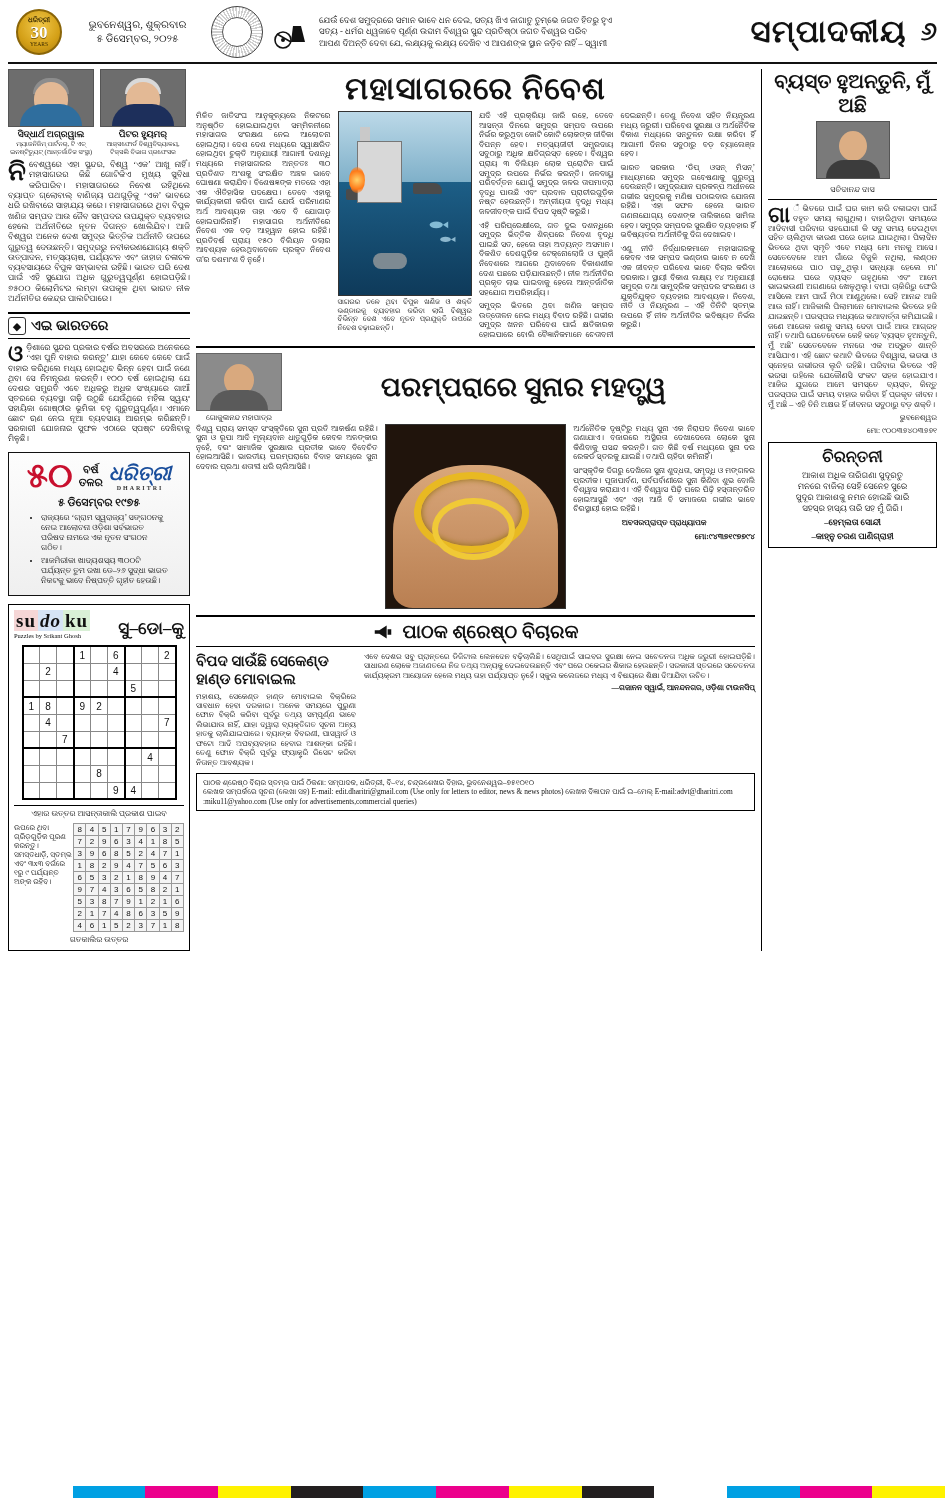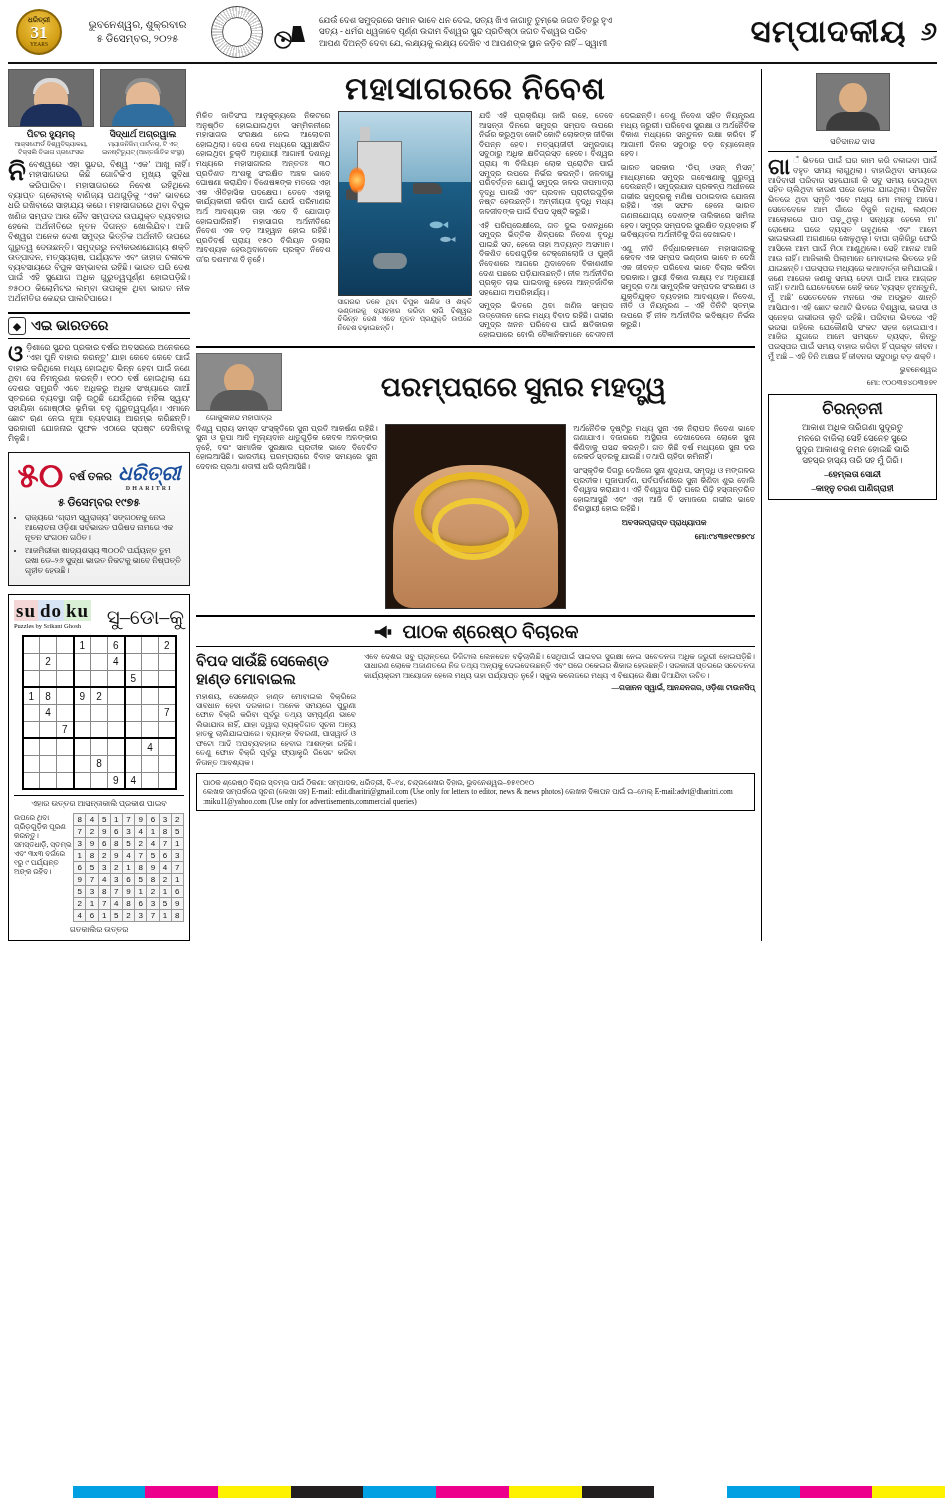--- a/index.html
+++ b/index.html
@@ -60,41 +60,41 @@
   .lead-text { font-size:8.4px; line-height:10.3px; text-align:justify; margin-top:5px; hyphens:auto; }
   .lead-text .dropcap { float:left; font-size:26px; line-height:20px; font-weight:bold; margin:2px 3px 0 0; }
 
   .sec-head { display:flex; align-items:center; gap:5px; border-top:2px solid #000; border-bottom:1px solid #000; margin-top:8px; padding:3px 0; }
   .sec-head .title { font-size:14px; font-weight:bold; }
   .sec-head .glyph { width:18px; height:18px; border:1px solid #333; border-radius:3px; display:flex; align-items:center; justify-content:center; font-size:11px; }
   .sec-body { font-size:8.2px; line-height:10.1px; text-align:justify; margin-top:4px; }
   .sec-body .dropcap { float:left; font-size:22px; line-height:18px; font-weight:bold; margin:2px 3px 0 0; }
 
   
-  .anniv { margin-top:8px; border:1px solid #111; padding:6px 4px; background: linear-gradient(#fdfdfd,#efefef); text-align:center; }
+  .anniv { margin-top:8px; border:1px solid #111; padding:6px 20px; background: linear-gradient(#fdfdfd,#efefef); text-align:center; }
   .anniv-row { display:flex; align-items:center; justify-content:center; gap:6px; }
   .anniv-num { font-size:34px; font-weight:bold; color:#c8102e; line-height:34px; }
   .anniv-small { font-size:11px; font-weight:bold; }
   .anniv-brand { font-size:20px; font-weight:bold; color:#1b4f9c; font-style:italic; }
   .anniv-brand small { display:block; font-size:6px; letter-spacing:2px; color:#333; font-style:normal;}
   .anniv-date { font-size:11px; font-weight:bold; margin-top:3px; }
   .bullets { font-size:8px; line-height:10px; text-align:left; margin-top:4px; }
   .bullets li { margin-bottom:3px; }
   ul { margin:0; padding-left:12px; }
 
   
   .sudoku-wrap { border:1px solid #000; margin-top:8px; padding:5px; }
   .sudoku-head { display:flex; justify-content:space-between; align-items:flex-end; }
   .sudoku-logo { font-size:19px; font-weight:bold; letter-spacing:1px; }
   .sudoku-logo span { padding:0 2px; }
   .sudoku-logo .s1 { background:#f5d6d6; }
-  .sudoku-logo .s2 { background:#d6e4f5; }
+  .sudoku-logo .s2 { background:#d6e4f5;font-style:italic; }
   .sudoku-logo .s3 { background:#d9f0d6; }
   .sudoku-sub { font-size:6.5px; }
-  .sudoku-odia { font-size:20px; font-weight:normal; }
+  .sudoku-odia { font-size:17px; font-weight:bold; }
   table.grid { border-collapse:collapse; margin:6px auto 0 auto; }
   table.grid td { width:17px; height:17px; border:1px solid #888; text-align:center; font-size:10px; font-family:"Liberation Sans", sans-serif; }
   table.grid td.rb { border-right:2px solid #000; }
   table.grid td.bb { border-bottom:2px solid #000; }
   table.grid.outer { border:2px solid #000; }
   .sol-note { font-size:8px; text-align:center; margin-top:5px; border-top:1px solid #000; padding-top:3px;}
   .sol-wrap { display:flex; gap:1px; margin-top:4px; }
   .sol-rules { font-size:7.4px; line-height:9px; width:62px; }
   table.sol { border-collapse:collapse; }
   table.sol td { width:13px; height:12px; border:1px solid #999; text-align:center; font-size:8px; font-family:"Liberation Sans", sans-serif; background:#f4f4f4;}
@@ -167,21 +167,21 @@
 </style>
 </head>
 <body>
 
 <div class="page">
 
   <div class="masthead">
     <div class="logo-badge">
       <div class="badge-circle">
         <div class="badge-top">ଧରିତ୍ରୀ</div>
-        <div class="badge-num">31</div>
+        <div class="badge-num">30</div>
         <div class="badge-years">YEARS</div>
       </div>
     </div>
     <div class="date-block">
       <div>ଭୁବନେଶ୍ୱର, ଶୁକ୍ରବାର</div>
       <div>୫ ଡିସେମ୍ବର, ୨୦୨୫</div>
     </div>
     <div class="mast-mid">
       <div class="sun-emblem"></div>
       <svg class="chariot" viewBox="0 0 40 40">
@@ -199,36 +199,36 @@
     <div class="mast-title">ସମ୍ପାଦକୀୟ</div>
     <div class="mast-page">୬</div>
   </div>
 
   <div class="body-grid">
 
     <div class="col-left">
 
       <div class="authors">
         <div class="author">
+          <div class="author-photo b">
+            <div class="hair"></div>
+              <div class="face"></div>
+              <div class="body"></div>
+          </div>
+          <div class="author-name">ସିଦ୍ଧାର୍ଥ ଅଗ୍ରୱାଲ</div>
+          <div class="author-desc">ମ୍ୟାକନିଜିମ୍ ପାର୍ଟନର୍, ଟି ଏଚ୍ ଇନଷ୍ଟିଚ୍ୟୁଟ୍ (ଆନ୍ତର୍ଜାତିକ ସଂସ୍ଥା)</div>
+        </div>
+        <div class="author">
           <div class="author-photo">
             <div class="hair"></div>
               <div class="face"></div>
               <div class="body"></div>
           </div>
           <div class="author-name">ପିଟର ହ୍ୟୁମର୍</div>
           <div class="author-desc">ଆକ୍ସଫୋର୍ଡ ବିଶ୍ୱବିଦ୍ୟାଳୟ, ଟିକ୍ସଲି ବିଭାଗ ପ୍ରଫେସର</div>
-        </div>
-        <div class="author">
-          <div class="author-photo b">
-            <div class="hair"></div>
-              <div class="face"></div>
-              <div class="body"></div>
-          </div>
-          <div class="author-name">ସିଦ୍ଧାର୍ଥ ଅଗ୍ରୱାଲ</div>
-          <div class="author-desc">ମ୍ୟାକନିଜିମ୍ ପାର୍ଟନର୍, ଟି ଏଚ୍ ଇନଷ୍ଟିଚ୍ୟୁଟ୍ (ଆନ୍ତର୍ଜାତିକ ସଂସ୍ଥା)</div>
         </div>
       </div>
 
       <div class="lead-text">
         <span class="dropcap">ନି</span><span>ବେଶ୍ୱରେ ଏହା ସୁନ୍ଦର, ବିଶ୍ୱ ‘ଏକ’ ଆଖୁ ନାହିଁ। ମହାସାଗରର କିଛି ଗୋଟିକିଏ ମୁଖ୍ୟ ସୁବିଧା କରିପାରିବ। ମହାସାଗରରେ ନିବେଶ ରହିଥିଲେ ବ୍ୟାପ୍ତ ଗ୍ଲୋବାଲ୍ ବାଣିଜ୍ୟ ପଥଗୁଡ଼ିକୁ ‘ଏକ’ ଭାବରେ ଧରି ରଖିବାରେ ସାହାଯ୍ୟ କରେ। ମହାସାଗରରେ ଥିବା ବିପୁଳ ଖଣିଜ ସମ୍ପଦ ଆଉ ଜୈବ ସମ୍ପଦର ଉପଯୁକ୍ତ ବ୍ୟବହାର ହେଲେ ଅର୍ଥନୀତିରେ ନୂତନ ଦିଗନ୍ତ ଖୋଲିଯିବ। ଆଜି ବିଶ୍ୱର ଅନେକ ଦେଶ ସମୁଦ୍ର ଭିତ୍ତିକ ଅର୍ଥନୀତି ଉପରେ ଗୁରୁତ୍ୱ ଦେଉଛନ୍ତି। ସମୁଦ୍ରରୁ ନବୀକରଣଯୋଗ୍ୟ ଶକ୍ତି ଉତ୍ପାଦନ, ମତ୍ସ୍ୟଚାଷ, ପର୍ଯ୍ୟଟନ ଏବଂ ଜାହାଜ ଚଳାଚଳ ବ୍ୟବସାୟରେ ବିପୁଳ ସମ୍ଭାବନା ରହିଛି। ଭାରତ ପରି ଦେଶ ପାଇଁ ଏହି ସୁଯୋଗ ଅଧିକ ଗୁରୁତ୍ୱପୂର୍ଣ୍ଣ ହୋଇପଡ଼ିଛି। ୭୫୦୦ କିଲୋମିଟର ଲମ୍ବା ଉପକୂଳ ଥିବା ଭାରତ ନୀଳ ଅର୍ଥନୀତିର କେନ୍ଦ୍ର ପାଲଟିପାରେ।</span>
       </div>
 
       <div class="sec-head">
         <div class="glyph">◆</div>
         <div class="title">ଏଇ ଭାରତରେ</div>
@@ -555,20 +555,21 @@
         </div>
         <div class="footer-contact">
           <div>ପାଠକ ଶ୍ରେଷ୍ଠ ବିଚାର ସ୍ତମ୍ଭ ପାଇଁ ଠିକଣା: ସମ୍ପାଦକ, ଧରିତ୍ରୀ, ବି–୧୪, ଚନ୍ଦ୍ରଶେଖର ବିହାର, ଭୁବନେଶ୍ୱର–୭୫୧୦୧୦</div>
           <div>ଲେଖକ ସମ୍ପର୍କରେ ସୂଚନା (ଲେଖା ସହ) E-mail: edit.dharitri@gmail.com (Use only for letters to editor, news &amp; news photos) ଲେଖକ ବିଜ୍ଞାପନ ପାଇଁ ଇ–ମେଲ୍ E-mail:advt@dharitri.com</div>
           <div>:miku11@yahoo.com (Use only for advertisements,commercial queries)</div>
         </div>
       </div>
     </div>
 
     <div class="col-right">
+      <div class="r-head">ବ୍ୟସ୍ତ ହୁଅନ୍ତୁନି, ମୁଁ ଅଛି</div>
       <div class="r-photo">
           <div class="face"></div>
           <div class="body"></div>
         </div>
       <div class="r-name">ସଚିଦାନନ୍ଦ ଦାସ</div>
       <div class="rule"></div>
       <div class="r-body">
         <span class="dropcap">ଗା</span><span>ଁ ଭିତରେ ପାଇଁ ଘର କାମ କରି ଚଳାଇବା ପାଇଁ ବହୁତ ସମୟ ଲାଗୁଥିଲା। ବାହାରିଥିବା ସମୟରେ ଆଦିବାସୀ ପରିବାର ସହଯୋଗୀ କି ସବୁ ସମୟ ଦେଇଥିବା ସହିତ ଚାଲିଥିବା କାରଣ ପରେ ହୋଇ ଯାଇଥିଲା। ପିଲାଦିନ ଭିତରେ ଥିବା ସ୍ମୃତି ଏବେ ମଧ୍ୟ ମୋ ମନକୁ ଆସେ। ସେତେବେଳେ ଆମ ଗାଁରେ ବିଜୁଳି ନଥିଲା, ଲଣ୍ଠନ ଆଲୋକରେ ପାଠ ପଢ଼ୁଥିଲୁ। ସନ୍ଧ୍ୟା ହେଲେ ମା' ରୋଷେଇ ଘରେ ବ୍ୟସ୍ତ ରହୁଥିଲେ ଏବଂ ଆମେ ଭାଇଭଉଣୀ ଅଗଣାରେ ଖେଳୁଥିଲୁ। ବାପା ଚାକିରିରୁ ଫେରି ଆସିଲେ ଆମ ପାଇଁ ମିଠା ଆଣୁଥିଲେ। ସେହି ଆନନ୍ଦ ଆଜି ଆଉ ନାହିଁ। ଆଜିକାଲି ପିଲାମାନେ ମୋବାଇଲ ଭିତରେ ହଜି ଯାଇଛନ୍ତି। ପରସ୍ପର ମଧ୍ୟରେ କଥାବାର୍ତ୍ତା କମିଯାଇଛି। ଜଣେ ଆରେକ ଜଣକୁ ସମୟ ଦେବା ପାଇଁ ଆଉ ଆଗ୍ରହ ନାହିଁ। ତଥାପି ଯେତେବେଳେ କେହି କହେ 'ବ୍ୟସ୍ତ ହୁଅନ୍ତୁନି, ମୁଁ ଅଛି' ସେତେବେଳେ ମନରେ ଏକ ଅଦ୍ଭୁତ ଶାନ୍ତି ଆସିଯାଏ। ଏହି ଛୋଟ କଥାଟି ଭିତରେ ବିଶ୍ୱାସ, ଭରସା ଓ ସ୍ନେହର ଗଭୀରତା ଲୁଚି ରହିଛି। ପରିବାର ଭିତରେ ଏହି ଭରସା ରହିଲେ ଯେକୌଣସି ସଂକଟ ସହଜ ହୋଇଯାଏ। ଆଜିର ଯୁଗରେ ଆମେ ସମସ୍ତେ ବ୍ୟସ୍ତ, କିନ୍ତୁ ପରସ୍ପର ପାଇଁ ସମୟ ବାହାର କରିବା ହିଁ ପ୍ରକୃତ ଜୀବନ। ମୁଁ ଅଛି – ଏହି ତିନି ଅକ୍ଷର ହିଁ ଜୀବନର ସବୁଠାରୁ ବଡ଼ ଶକ୍ତି।</span>
       </div>
       <div class="r-sign">ଭୁବନେଶ୍ୱର</div>

